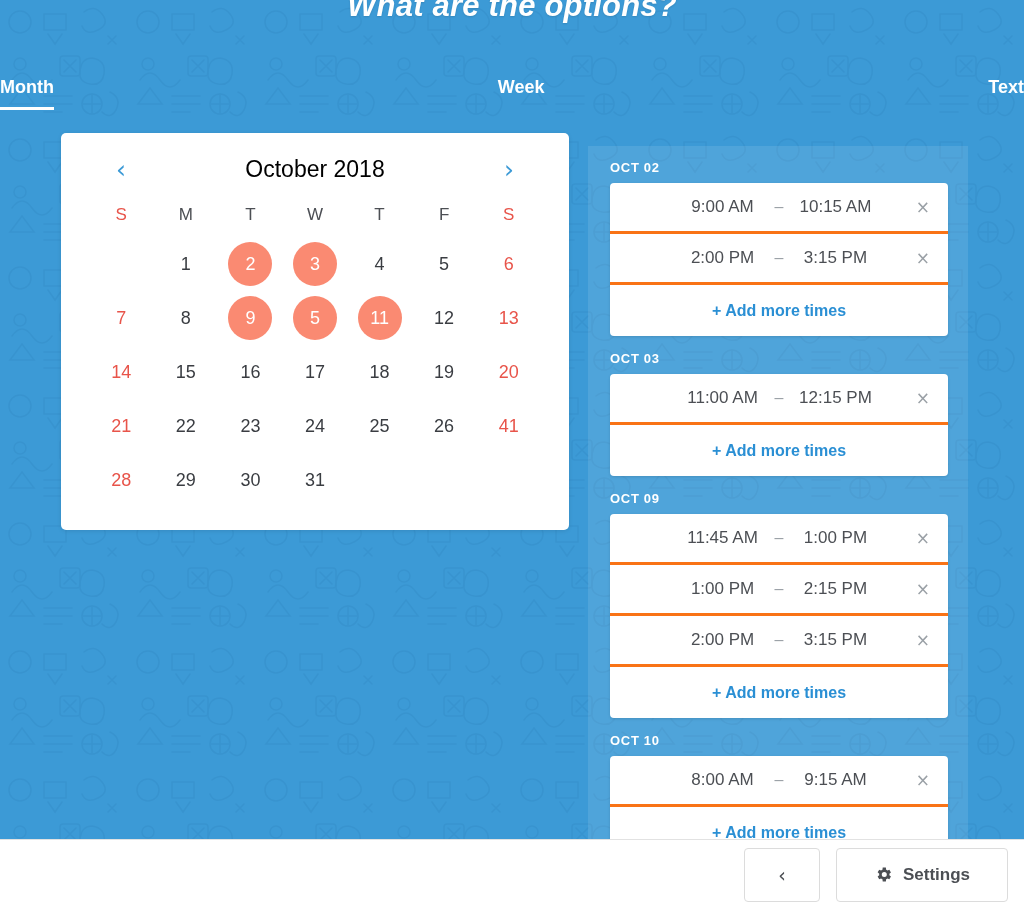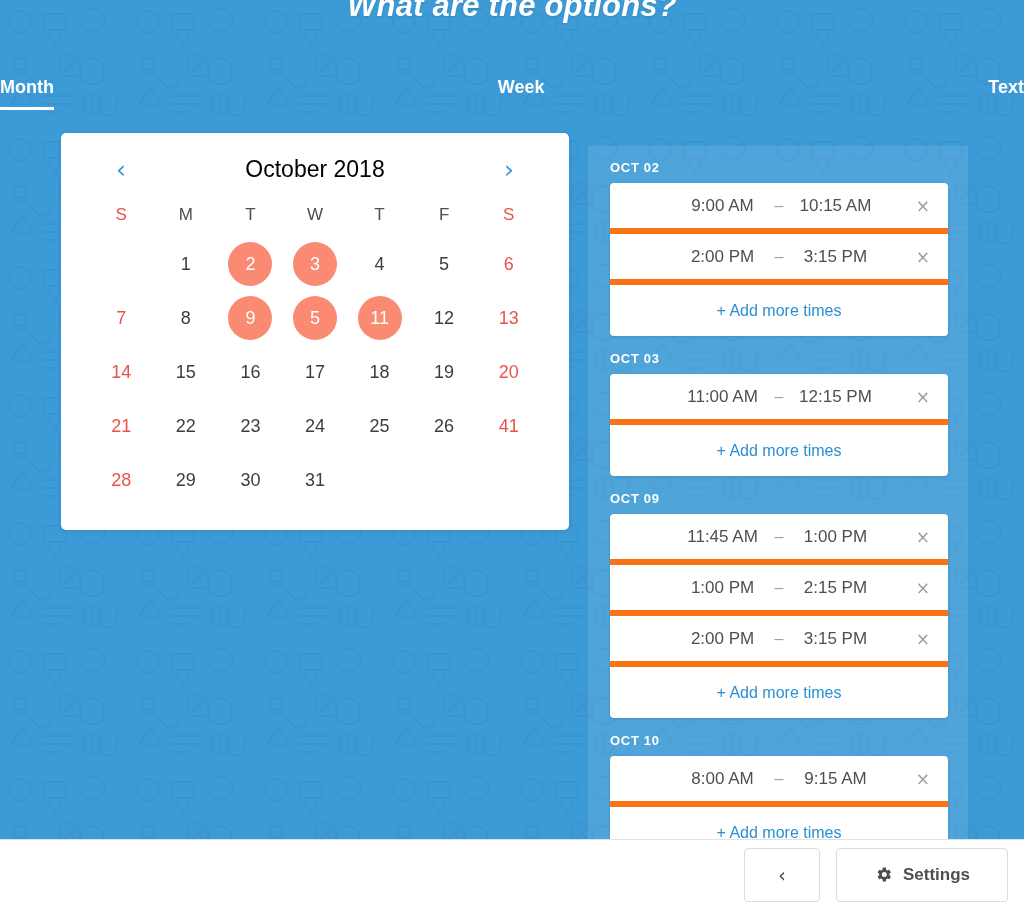--- a/index.html
+++ b/index.html
@@ -158,21 +158,21 @@
     border-radius: 4px;
     box-shadow: 0 1px 3px rgba(0,0,0,.12);
     overflow: hidden;
   }
   .slot-row {
     position: relative;
     height: 51px;
     display: flex;
     align-items: center;
     justify-content: center;
-    border-bottom: 6px solid #f97316;
+    border-bottom: 3px solid #f97316;
   }
   .slot-start, .slot-end {
     font-size: 17px;
     color: #4c4f54;
     cursor: pointer;
     width: 96px;
     text-align: center;
   }
   .slot-dash {
     color: #9aa0a6;
@@ -190,21 +190,21 @@
     line-height: 1;
     font-family: "DejaVu Sans", sans-serif;
   }
   .add-more {
     height: 51px;
     display: flex;
     align-items: center;
     justify-content: center;
     color: #2a8fd4;
     font-size: 16px;
-    font-weight: normal;
+    font-weight: bold;
     cursor: pointer;
   }
 
   
   .bottom-bar {
     position: absolute;
     left: 0;
     bottom: 0;
     width: 1024px;
     height: 70px;

